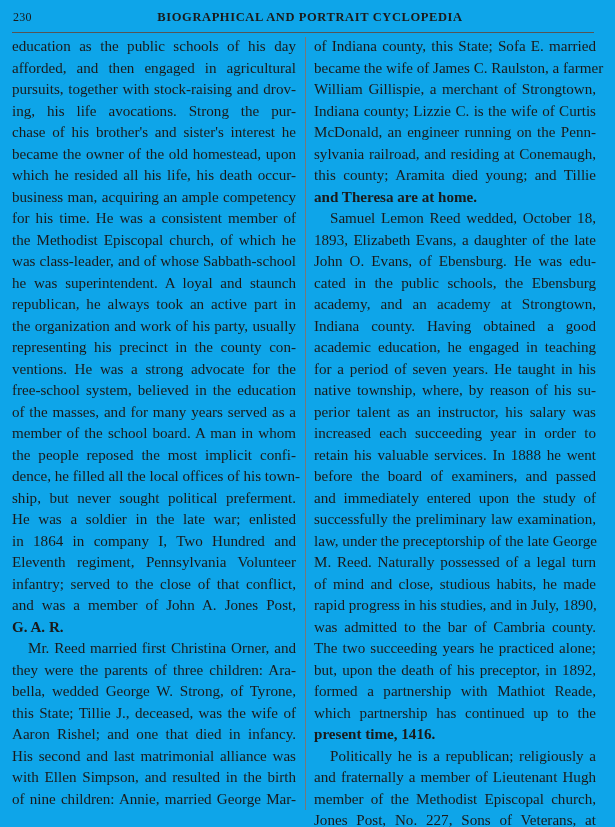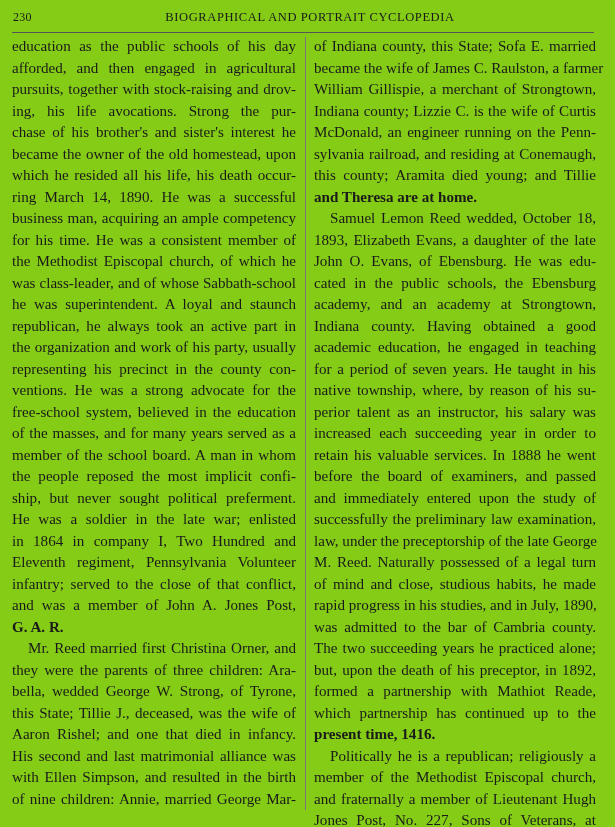--- a/index.html
+++ b/index.html
@@ -12,21 +12,21 @@
     height: 827px;
     position: relative;
     overflow: hidden;
     font-family: "Liberation Serif", "DejaVu Serif", serif;
     color: #1a1a1a;
   }
   .page {
     position: absolute;
     left: 0; top: 0;
     width: 615px; height: 827px;
-    background: #84cc16;
+    background: #0ea5e9;
   }
   .running-head {
     position: absolute;
     left: 12px;
     top: 6px;
     width: 582px;
     height: 20px;
   }
   .page-number {
     position: absolute;
@@ -37,20 +37,21 @@
   }
   .page-title {
     position: absolute;
     left: 0;
     right: 0;
     top: 4px;
     text-align: center;
     font-size: 12.5px;
     letter-spacing: 0.6px;
     padding-left: 14px;
+    font-weight: bold;
   }
   .head-rule {
     position: absolute;
     left: 12px;
     top: 32px;
     width: 582px;
     height: 0;
     border-top: 1.3px solid #555;
   }
   .column-divider {
@@ -100,34 +101,34 @@
 
   <div class="column col-left">
       <div>
         <span class="line">education as the public schools of his day</span>
         <span class="line">afforded, and then engaged in agricultural</span>
         <span class="line">pursuits, together with stock-raising and drov-</span>
         <span class="line">ing, his life avocations. Strong the pur-</span>
         <span class="line">chase of his brother's and sister's interest he</span>
         <span class="line">became the owner of the old homestead, upon</span>
         <span class="line">which he resided all his life, his death occur-</span>
-        <span class="line">ring March 14, 1890. He was a successful</span>
         <span class="line">business man, acquiring an ample competency</span>
         <span class="line">for his time. He was a consistent member of</span>
         <span class="line">the Methodist Episcopal church, of which he</span>
         <span class="line">was class-leader, and of whose Sabbath-school</span>
         <span class="line">he was superintendent. A loyal and staunch</span>
         <span class="line">republican, he always took an active part in</span>
         <span class="line">the organization and work of his party, usually</span>
         <span class="line">representing his precinct in the county con-</span>
         <span class="line">ventions. He was a strong advocate for the</span>
         <span class="line">free-school system, believed in the education</span>
         <span class="line">of the masses, and for many years served as a</span>
         <span class="line">member of the school board. A man in whom</span>
         <span class="line">the people reposed the most implicit confi-</span>
+        <span class="line">dence, he filled all the local offices of his town-</span>
         <span class="line">ship, but never sought political preferment.</span>
         <span class="line">He was a soldier in the late war; enlisted</span>
         <span class="line">in 1864 in company I, Two Hundred and</span>
         <span class="line">Eleventh regiment, Pennsylvania Volunteer</span>
         <span class="line">infantry; served to the close of that conflict,</span>
         <span class="line">and was a member of John A. Jones Post,</span>
         <span class="line last">G. A. R.</span>
       </div>
       <div>
         <span class="line indent">Mr. Reed married first Christina Orner, and</span>
@@ -173,19 +174,19 @@
         <span class="line">rapid progress in his studies, and in July, 1890,</span>
         <span class="line">was admitted to the bar of Cambria county.</span>
         <span class="line">The two succeeding years he practiced alone;</span>
         <span class="line">but, upon the death of his preceptor, in 1892,</span>
         <span class="line">formed a partnership with Mathiot Reade,</span>
         <span class="line">which partnership has continued up to the</span>
         <span class="line last">present time, 1416.</span>
       </div>
       <div>
         <span class="line indent">Politically he is a republican; religiously a</span>
+        <span class="line">and fraternally a member of Lieutenant Hugh</span>
         <span class="line">member of the Methodist Episcopal church,</span>
-        <span class="line">and fraternally a member of Lieutenant Hugh</span>
         <span class="line">Jones Post, No. 227, Sons of Veterans, at</span>
       </div>
     </div>
 
 </div>
 
 </body></html>

